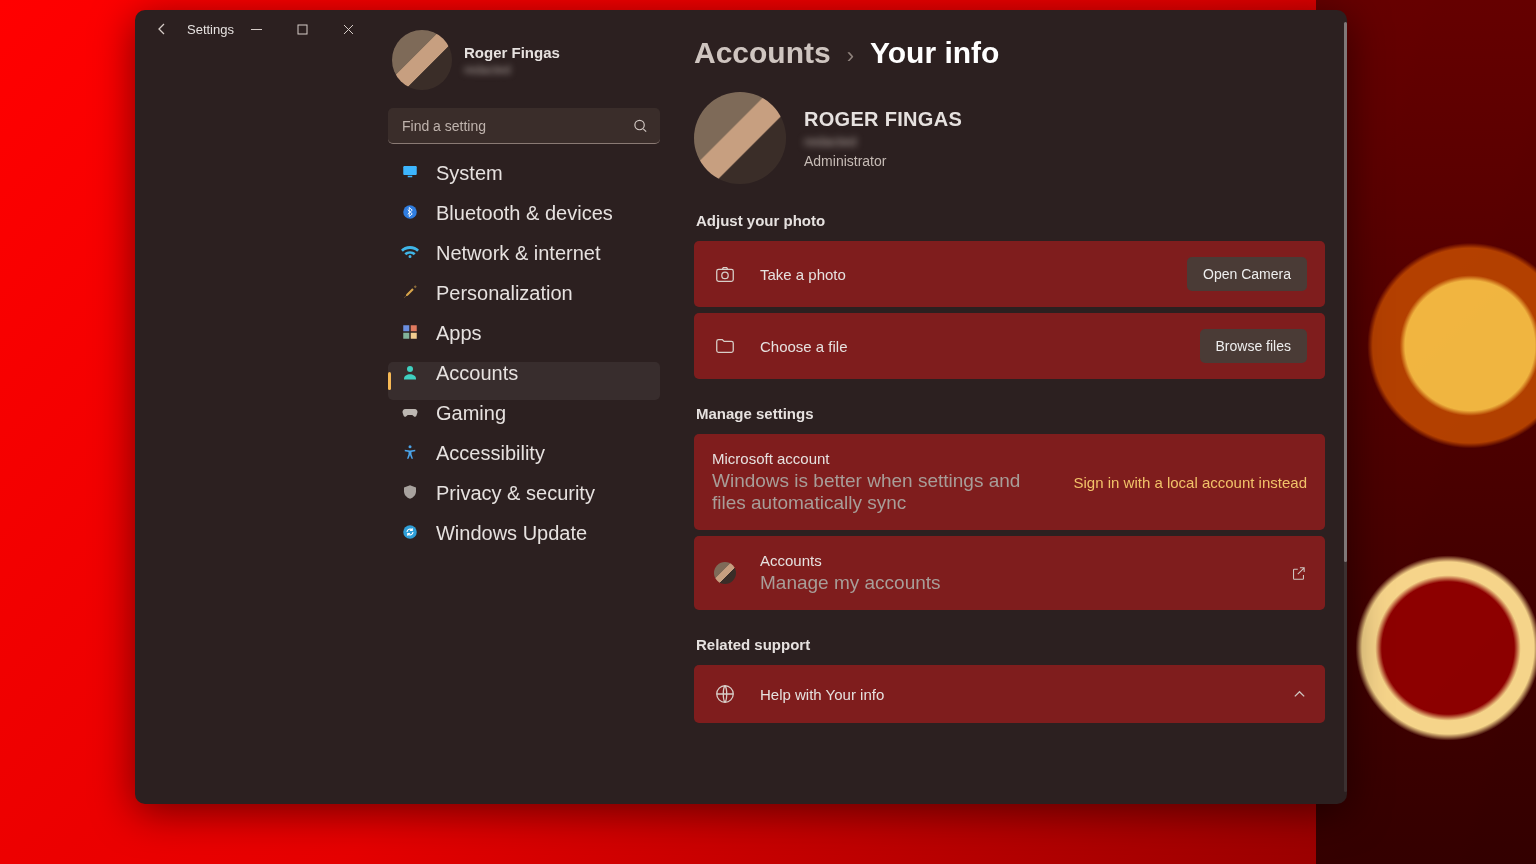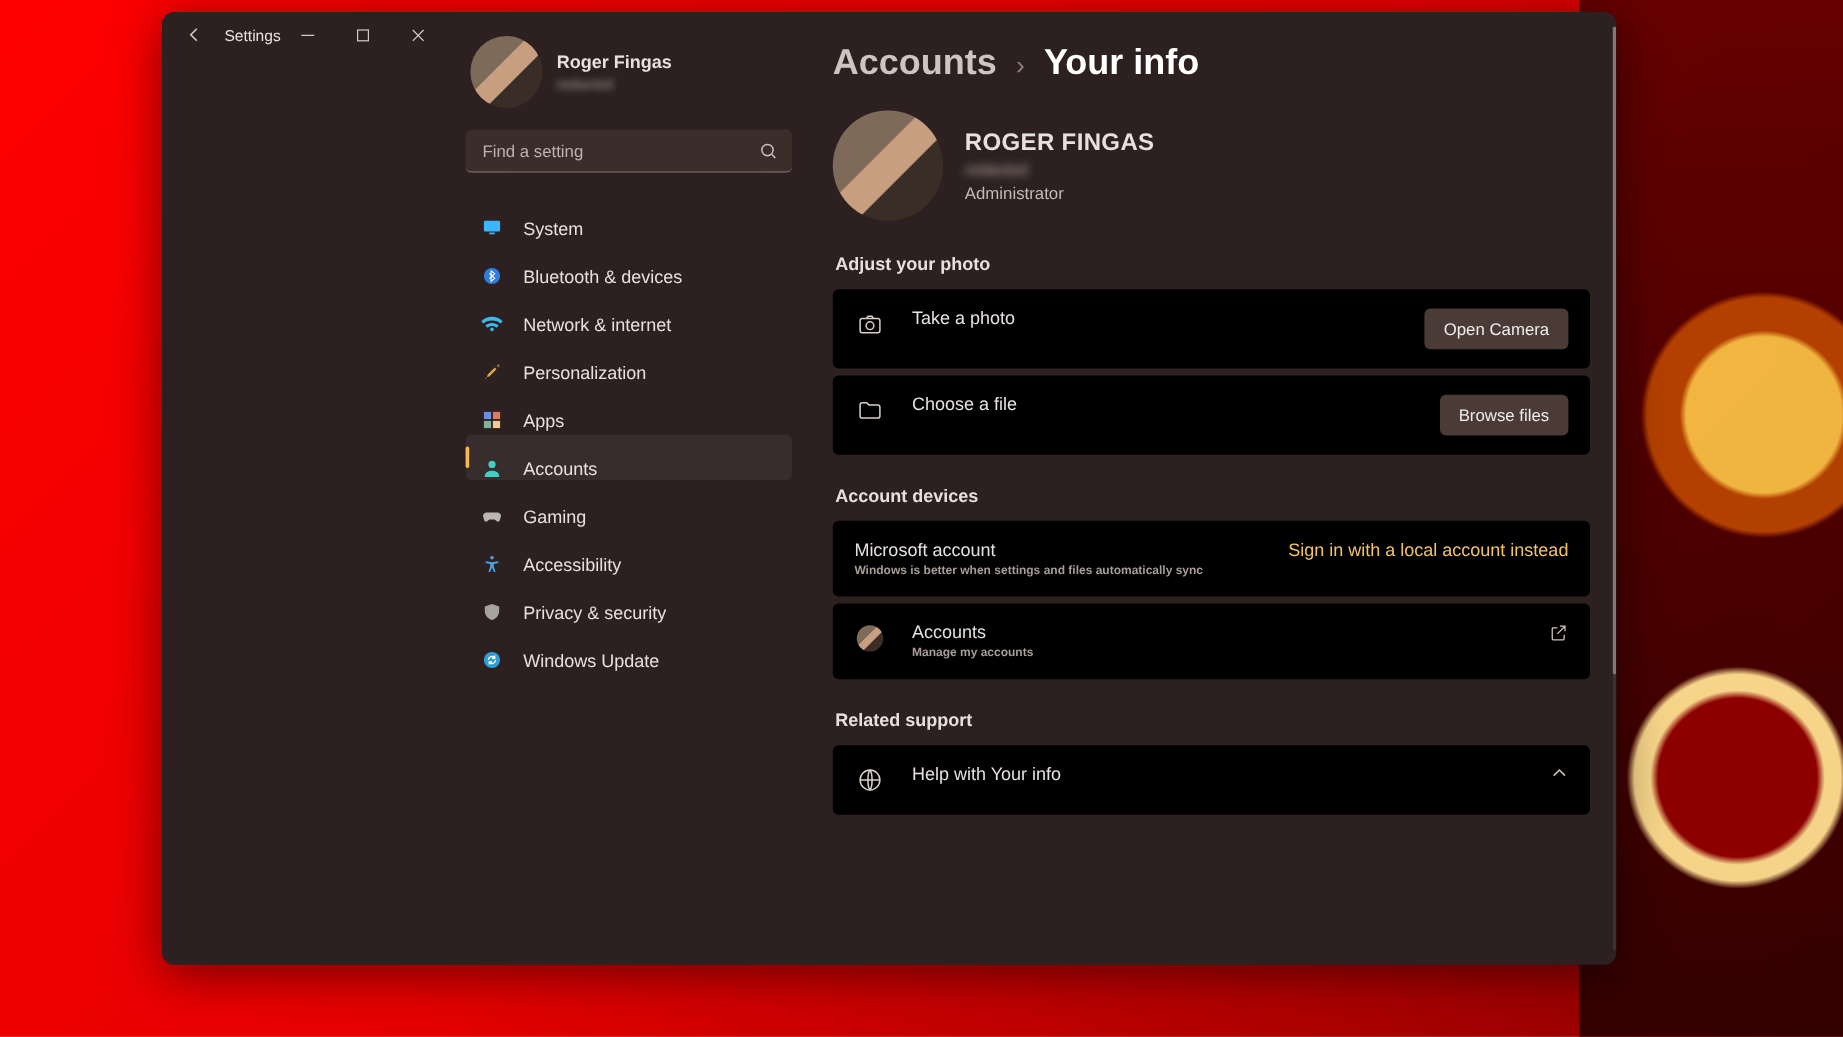--- a/index.html
+++ b/index.html
@@ -94,25 +94,25 @@
     outline: none;
   }
   .search input::placeholder { color: #bfb3ad; }
   .search .sicon {
     position: absolute; right: 12px; top: 50%; transform: translateY(-50%);
     color: #cfc5c0;
   }
 
   .nav { display: flex; flex-direction: column; gap: 2px; }
   .nav-item {
-    display: flex; align-items: flex-end; gap: 16px;
+    display: flex; align-items: flex-start; gap: 16px;
     height: 38px;
     padding: 0 12px;
     border-radius: 5px;
-    font-size: 15px;
+    font-size: 20px;
     cursor: pointer;
     position: relative;
   }
   .nav-item.active { background: rgba(255,255,255,.06); }
   .nav-item.active::before {
     content: "";
     position: absolute; left: 0; top: 10px;
     width: 3px; height: 18px;
     background: #f7b955;
     border-radius: 2px;
@@ -162,36 +162,36 @@
   .user-name { font-size: 20px; font-weight: 600; letter-spacing: .3px; }
   .user-email { font-size: 13.5px; color: #b8aca6; filter: blur(3.5px); margin-top: 3px; }
   .user-role { font-size: 14px; color: #c6bbb5; margin-top: 4px; }
 
   .section-title {
     font-size: 15px; font-weight: 600;
     margin: 14px 0 12px 2px;
   }
 
   .card {
-    background: #000000;
+    background: #7f1d1d;
     border-radius: 5px;
     padding: 16px 18px;
-    display: flex; 
+    display: flex; align-items: center;
     margin-bottom: 6px;
     gap: 22px;
   }
   .card-icon {
     width: 26px; height: 26px;
     display: flex; align-items: center; justify-content: center;
     color: #d8cec8;
     flex-shrink: 0;
   }
   .card-text { flex: 1; }
   .card-title { font-size: 15px; }
-  .card-sub { font-size: 10px; color: #a89d98; margin-top: 3px; font-weight: bold; }
+  .card-sub { font-size: 19px; color: #a89d98; margin-top: 3px; }
   .card-btn {
     background: #4a3b36;
     border: none;
     color: #eee;
     font-size: 14px;
     padding: 9px 16px;
     border-radius: 5px;
     cursor: pointer;
   }
   .card-link {
@@ -391,21 +391,21 @@
           <svg width="22" height="22" viewBox="0 0 24 24" fill="none" stroke="currentColor" stroke-width="1.4">
               <path d="M3 7a2 2 0 0 1 2-2h4l2 2h8a2 2 0 0 1 2 2v8a2 2 0 0 1-2 2H5a2 2 0 0 1-2-2V7z"></path>
             </svg>
         </div>
         <div class="card-text">
           <div class="card-title">Choose a file</div>
         </div>
         <button class="card-btn">Browse files</button>
       </div>
 
-      <div class="section-title" style="margin-top:26px">Account devices</div>
+      <div class="section-title" style="margin-top:26px">Manage settings</div>
 
       <div class="card">
         <div class="card-text">
           <div class="card-title">Microsoft account</div>
           <div class="card-sub">Windows is better when settings and files automatically sync</div>
         </div>
         <span class="card-link">Sign in with a local account instead</span>
       </div>
 
 

